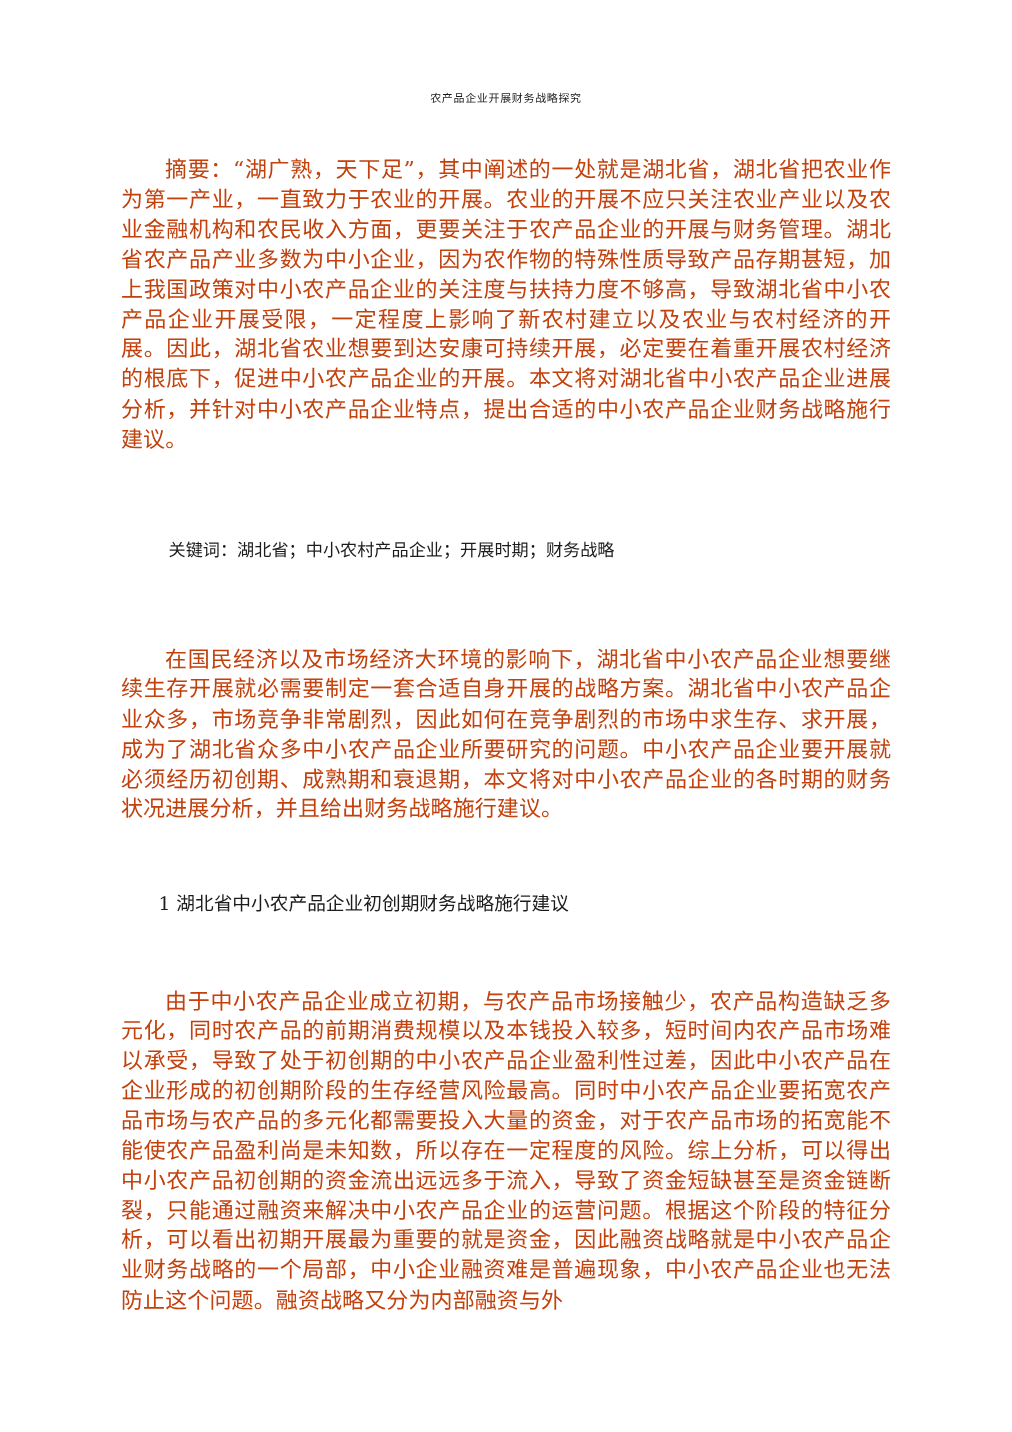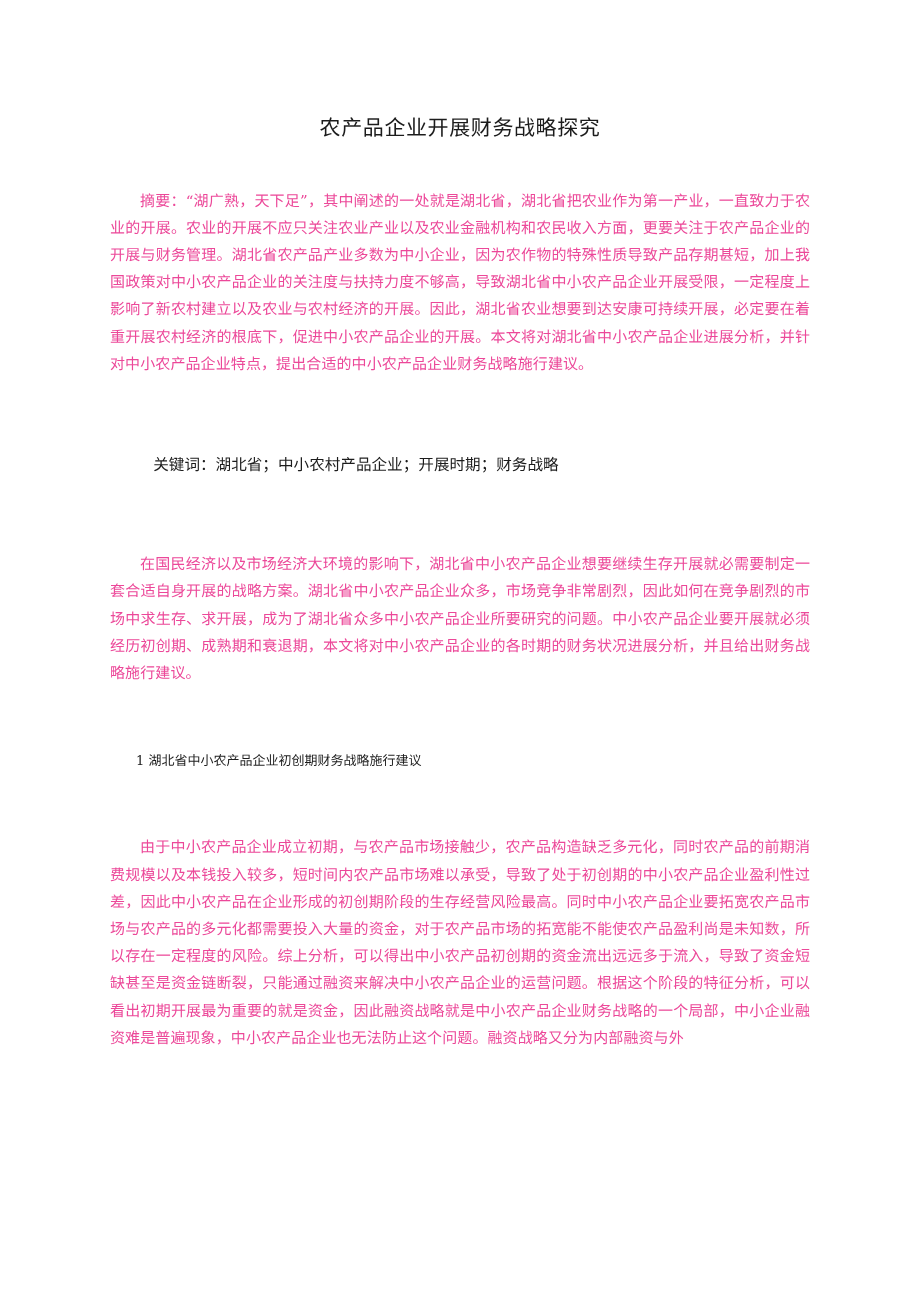--- a/index.html
+++ b/index.html
@@ -22,54 +22,54 @@
     box-sizing: border-box;
   }
   .content {
     position: absolute;
     left: 110px;
     top: 0;
     width: 700px;
   }
   .doc-title {
     text-align: center;
-    font-size: 21px;
+    font-size: 10px;
     line-height: 1.6;
     letter-spacing: 0.6px;
     font-weight: normal;
     margin: 0;
-    padding-top: 112px;
+    padding-top: 83px;
     color: #1c1c1c;
   }
   .para {
-    font-size: 15px;
+    font-size: 20px;
     line-height: 27.2px;
     text-align: justify;
     text-justify: inter-ideograph;
     text-indent: 2em;
     margin: 0;
-    color: #ec4899;
+    color: #c2410c;
     letter-spacing: 0.1px;
     word-break: break-all;
   }
   .spacer-abstract { height: 42px; }
   .spacer-keywords { height: 62px; }
   .spacer-intro    { height: 60px; }
   .spacer-heading  { height: 60px; }
   .spacer-body     { height: 60px; }
 
   .keywords {
     font-size: 15.6px;
     line-height: 27.2px;
     text-indent: 2em;
     margin: 12px;
     color: #1c1c1c;
   }
   .section-heading {
-    font-size: 13px;
+    font-size: 17px;
     line-height: 27.2px;
     text-indent: 2em;
     margin: 0;
     font-weight: normal;
     color: #1c1c1c;
   }
 </style>
 </head>
 <body>
 

